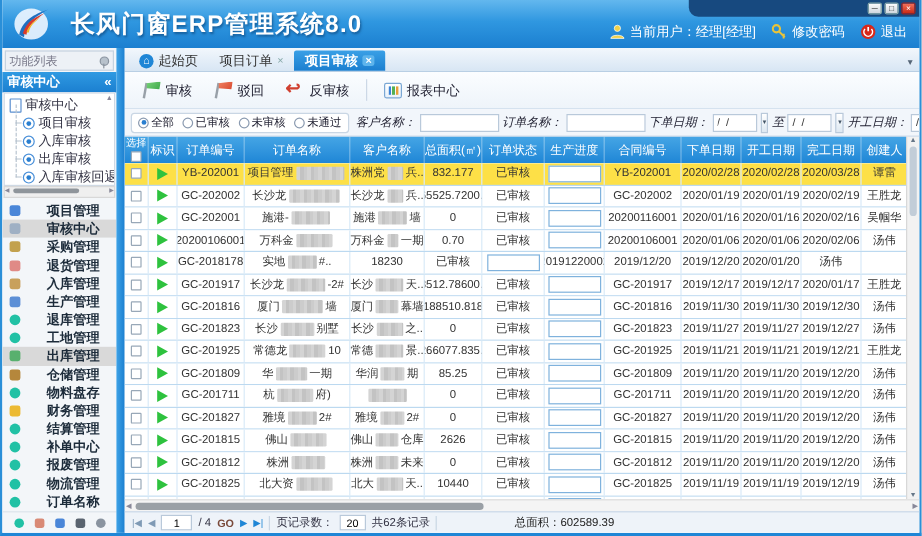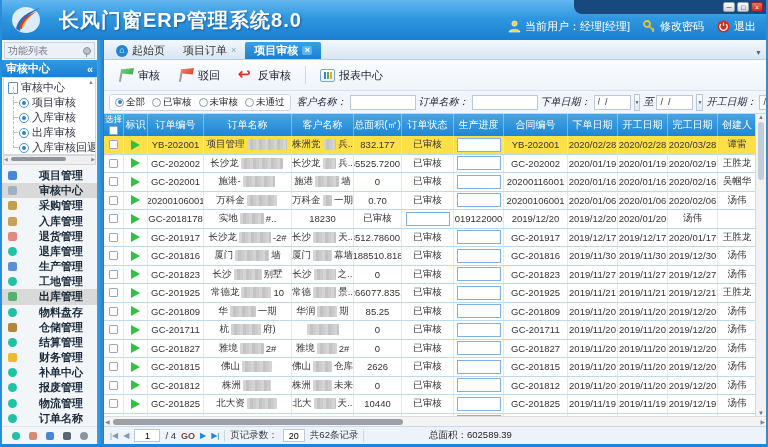--- a/index.html
+++ b/index.html
@@ -217,58 +217,58 @@
           </div>
           <div class="mitem selected" data-name="sidebar-menu-item">
             <span class="mico" data-name="audit-center-icon" data-shape="square" style="background: rgb(159, 176, 196);"></span>
             <span>审核中心</span>
           </div>
           <div class="mitem" data-name="sidebar-menu-item">
             <span class="mico" data-name="purchase-cart-icon" data-shape="square" style="background: rgb(194, 161, 78);"></span>
             <span>采购管理</span>
           </div>
           <div class="mitem" data-name="sidebar-menu-item">
+            <span class="mico" data-name="return-goods-icon" data-shape="square" style="background: rgb(224, 138, 134);"></span>
+            <span>退货管理</span>
+          </div>
+          <div class="mitem" data-name="sidebar-menu-item">
             <span class="mico" data-name="inbound-icon" data-shape="square" style="background: rgb(200, 160, 92);"></span>
             <span>入库管理</span>
           </div>
           <div class="mitem" data-name="sidebar-menu-item">
-            <span class="mico" data-name="return-goods-icon" data-shape="square" style="background: rgb(224, 138, 134);"></span>
-            <span>退货管理</span>
+            <span class="mico" data-name="production-icon" data-shape="square" style="background: rgb(92, 143, 214);"></span>
+            <span>生产管理</span>
           </div>
           <div class="mitem" data-name="sidebar-menu-item">
             <span class="mico" data-name="return-stock-icon" data-shape="circle" style="background: rgb(33, 193, 165);"></span>
             <span>退库管理</span>
-          </div>
-          <div class="mitem" data-name="sidebar-menu-item">
-            <span class="mico" data-name="production-icon" data-shape="square" style="background: rgb(92, 143, 214);"></span>
-            <span>生产管理</span>
           </div>
           <div class="mitem" data-name="sidebar-menu-item">
             <span class="mico" data-name="site-icon" data-shape="circle" style="background: rgb(33, 193, 165);"></span>
             <span>工地管理</span>
           </div>
           <div class="mitem selected" data-name="sidebar-menu-item">
             <span class="mico" data-name="outbound-icon" data-shape="square" style="background: rgb(88, 176, 110);"></span>
             <span>出库管理</span>
           </div>
           <div class="mitem" data-name="sidebar-menu-item">
+            <span class="mico" data-name="warehouse-icon" data-shape="square" style="background: rgb(181, 135, 60);"></span>
+            <span>仓储管理</span>
+          </div>
+          <div class="mitem" data-name="sidebar-menu-item">
             <span class="mico" data-name="inventory-icon" data-shape="circle" style="background: rgb(33, 193, 165);"></span>
             <span>物料盘存</span>
           </div>
           <div class="mitem" data-name="sidebar-menu-item">
-            <span class="mico" data-name="warehouse-icon" data-shape="square" style="background: rgb(181, 135, 60);"></span>
-            <span>仓储管理</span>
+            <span class="mico" data-name="finance-icon" data-shape="square" style="background: rgb(236, 186, 51);"></span>
+            <span>财务管理</span>
           </div>
           <div class="mitem" data-name="sidebar-menu-item">
             <span class="mico" data-name="settlement-icon" data-shape="circle" style="background: rgb(33, 193, 165);"></span>
             <span>结算管理</span>
-          </div>
-          <div class="mitem" data-name="sidebar-menu-item">
-            <span class="mico" data-name="finance-icon" data-shape="square" style="background: rgb(236, 186, 51);"></span>
-            <span>财务管理</span>
           </div>
           <div class="mitem" data-name="sidebar-menu-item">
             <span class="mico" data-name="supplement-icon" data-shape="circle" style="background: rgb(33, 193, 165);"></span>
             <span>补单中心</span>
           </div>
           <div class="mitem" data-name="sidebar-menu-item">
             <span class="mico" data-name="scrap-icon" data-shape="circle" style="background: rgb(33, 193, 165);"></span>
             <span>报废管理</span>
           </div>
           <div class="mitem" data-name="sidebar-menu-item">

